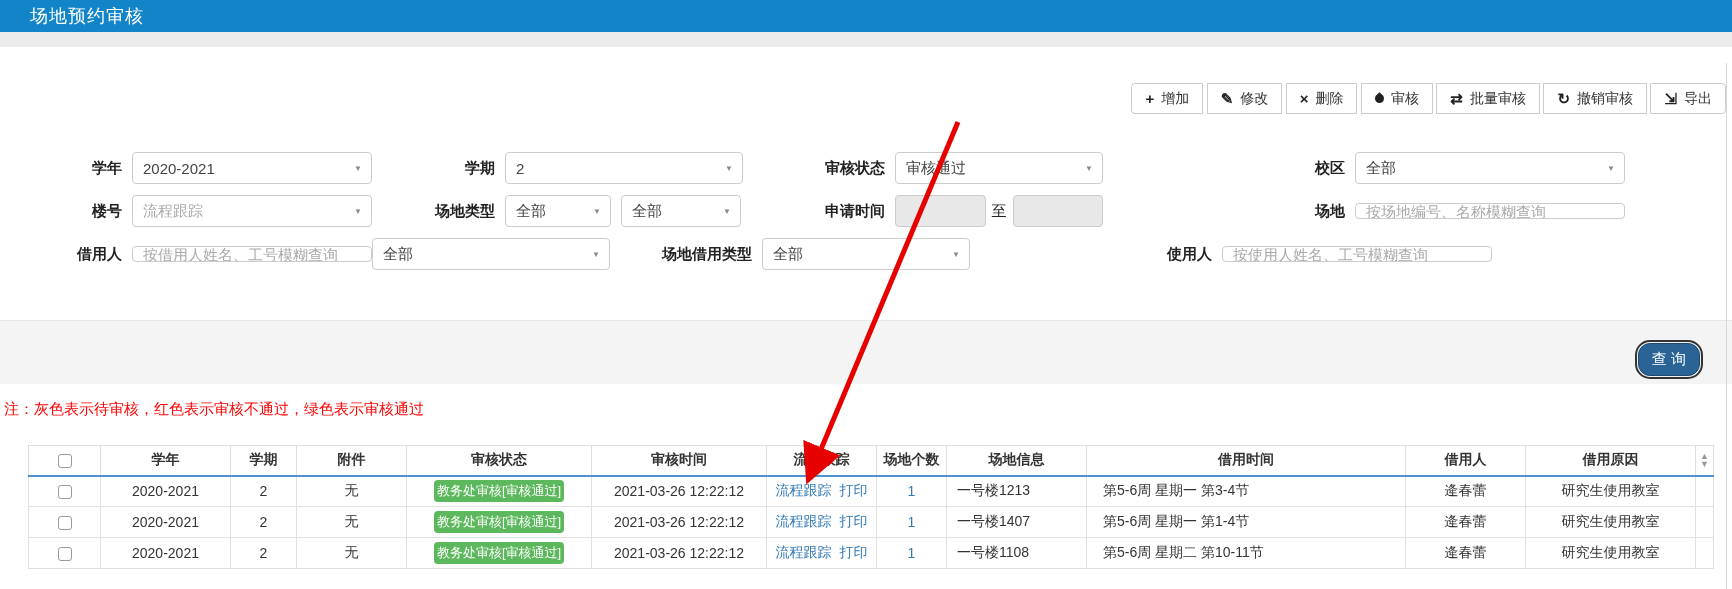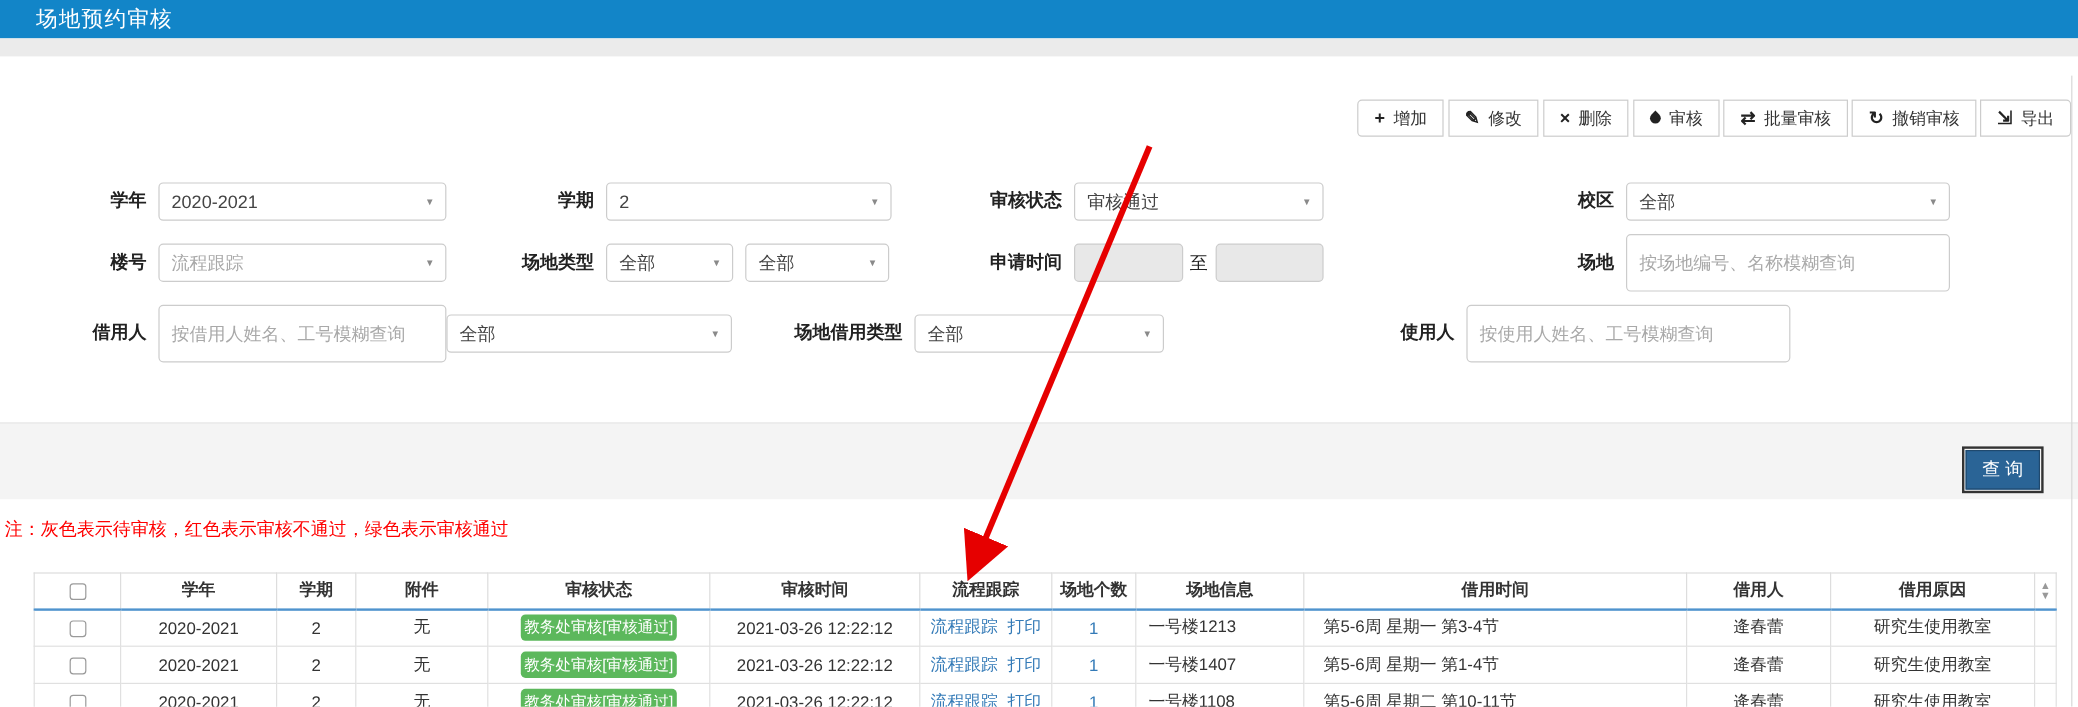--- a/index.html
+++ b/index.html
@@ -30,34 +30,34 @@
   .f-label { text-align:right; padding-right:10px; font-weight:700; font-size:15px; color:#222; line-height:1.15; }
   .g1 .f-label{width:122px}  .g1 .f-wrap{width:240px}
   .g2 .f-label{width:133px}  .g2 .f-wrap{width:238px}
   .g3 .f-label{width:152px}  .g3 .f-wrap{width:208px}
   .g4 .f-label{width:252px}  .g4 .f-wrap{width:270px}
   .f-wrap { display:flex; align-items:center; }
   .sel { position:relative; height:32px; border:1px solid #ccc; border-radius:4px; background:#fff;
     display:flex; align-items:center; padding:0 24px 0 10px; font-size:15px; color:#444; width:100%; cursor:pointer; }
   .sel .caret { position:absolute; right:9px; top:11px; font-size:8px; color:#8a8a8a; }
   .sel.ph .val { color:#a9a9a9; }
-  .txt { height:48px; width:100%; border:1px solid #ccc; border-radius:4px; padding:0 10px; font-size:15px; color:#444;
+  .txt { height:16px; width:100%; border:1px solid #ccc; border-radius:4px; padding:0 10px; font-size:15px; color:#444;
     font-family:"Liberation Sans","DejaVu Sans",sans-serif; }
   .txt::placeholder { color:#a9a9a9; }
   .date-box { height:32px; width:92px; background:#e8e8e8; border:1px solid #ccc; border-radius:4px; cursor:pointer; }
   .to-sep { margin:0 6px; font-size:15px; color:#222; }
   .sel.half1 { width:106px; margin-right:10px; }
   .sel.half2 { width:120px; }
   .wrap-label span { display:inline-block; width:66px; text-align:left; }
 
   
   .filter-footer { margin-top:50px; height:64px; background:#f4f4f4; border-top:1px solid #e7e7e7;
     text-align:right; padding:22px 32px 0 0; }
   .btn-search { height:33px; padding:0 13px; background:var(--primary_button,#2a6496); color:#fff; font-size:15px;
-    border:1px solid #1f496e; border-radius:0; outline:2px solid #333; outline-offset:1px; cursor:pointer;
+    border:1px solid #1f496e; border-radius:12px; outline:2px solid #333; outline-offset:1px; cursor:pointer;
     font-family:"Liberation Sans","DejaVu Sans",sans-serif; }
 
   
   .note { margin:16px 0 0 4px; font-size:15px; color:var(--note_red,#ff0000); }
 
   
   table { margin:26px 0 0 28px; width:1685px; border-collapse:collapse; table-layout:fixed; }
   th { height:30px; font-size:14px; font-weight:700; color:#333; background:#fff;
     border:1px solid #ddd; border-bottom:2px solid var(--table_header_line,#4f93ce); text-align:center; }
   td { height:31px; font-size:14px; color:#333; border:1px solid #e0e0e0; text-align:center;

